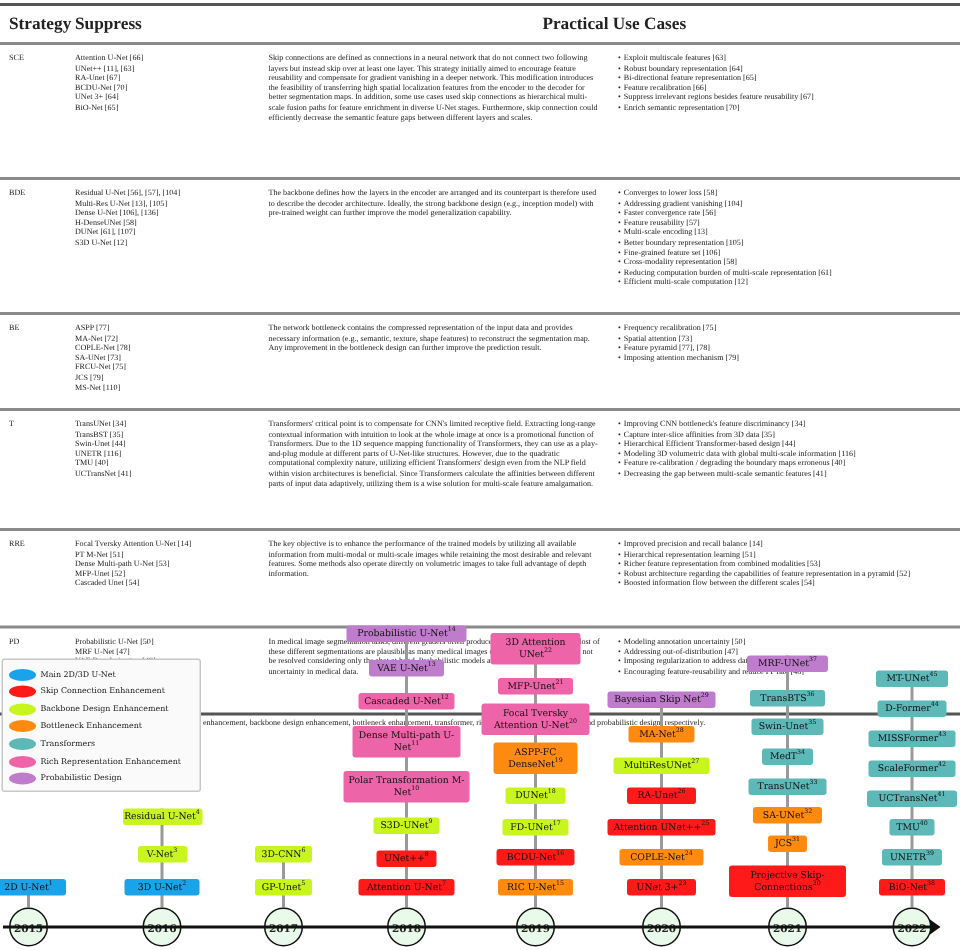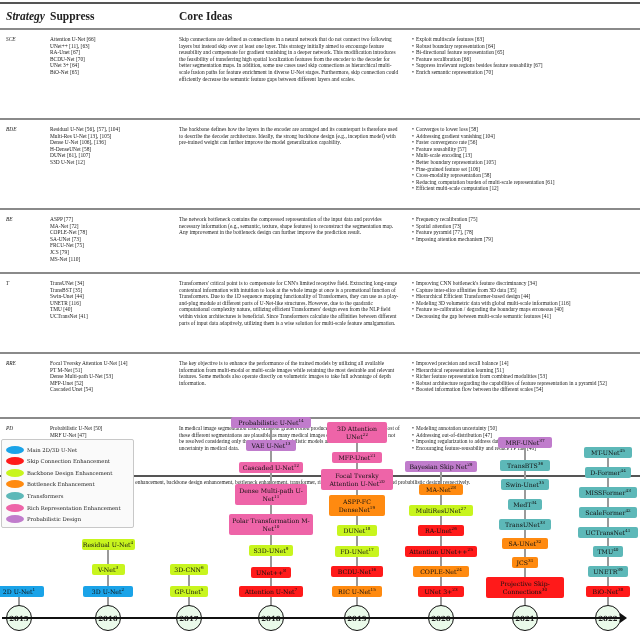--- a/index.html
+++ b/index.html
@@ -4,21 +4,21 @@
 <style>
   html, body { margin: 0; padding: 0; background: #ffffff; }
   body { width: 640px; height: 633px; position: relative; overflow: hidden;
          font-family: "Liberation Serif", "DejaVu Serif", serif; color: #222; }
   
   .table { position: absolute; left: 0; top: 0; width: 640px; }
   .rule-thick { height: 2px; background: #555; }
   .rule-mid { height: 2px; background: #8a8a8a; }
   .hdr { display: flex; height: 24px; align-items: center; font-weight: bold; font-size: 11.5px; }
   .row { display: flex; font-size: 5.4px; line-height: 6.6px; }
-  .c1 { width: 50px; padding-left: 6px; box-sizing: border-box; font-style: italic; }
+  .c1 { width: 50px; padding-left: 6px; box-sizing: border-box; }
   .c2 { width: 129px; }
   .c3 { width: 229px; padding-right: 8px; box-sizing: border-box; }
   .c4 { flex: 1; padding-left: 4px; }
   .hdr .c4 { text-align: center; padding-left: 0; }
   .cell-pad { padding-top: 6px; padding-bottom: 4px; }
   .bul::before { content: "\2022"; margin-right: 2px; }
   .caption { font-size: 5.4px; line-height: 8px; padding-left: 2px; padding-top: 1px; }
 
   
   .legend { position: absolute; left: 1px; top: 439px; width: 131px; height: 87px;
@@ -47,21 +47,21 @@
   .pd   { background: #c07ccc; }
 </style>
 </head>
 <body>
 
 <div class="table">
   <div class="rule-thick" style="margin-top:2px;"></div>
   <div class="hdr">
     <div class="c1">Strategy</div>
     <div class="c2">Suppress</div>
-    <div class="c3">Core Ideas</div>
+    <div class="c4">Practical Use Cases</div>
   </div>
   <div class="rule-mid"></div>
 
   <div id="rows">
       <div class="row cell-pad" style="height: 78px;">
         <div class="c1">SCE</div>
         <div class="c2">
           <div>Attention U-Net [66]</div>
           <div>UNet++ [11], [63]</div>
           <div>RA-Unet [67]</div>

